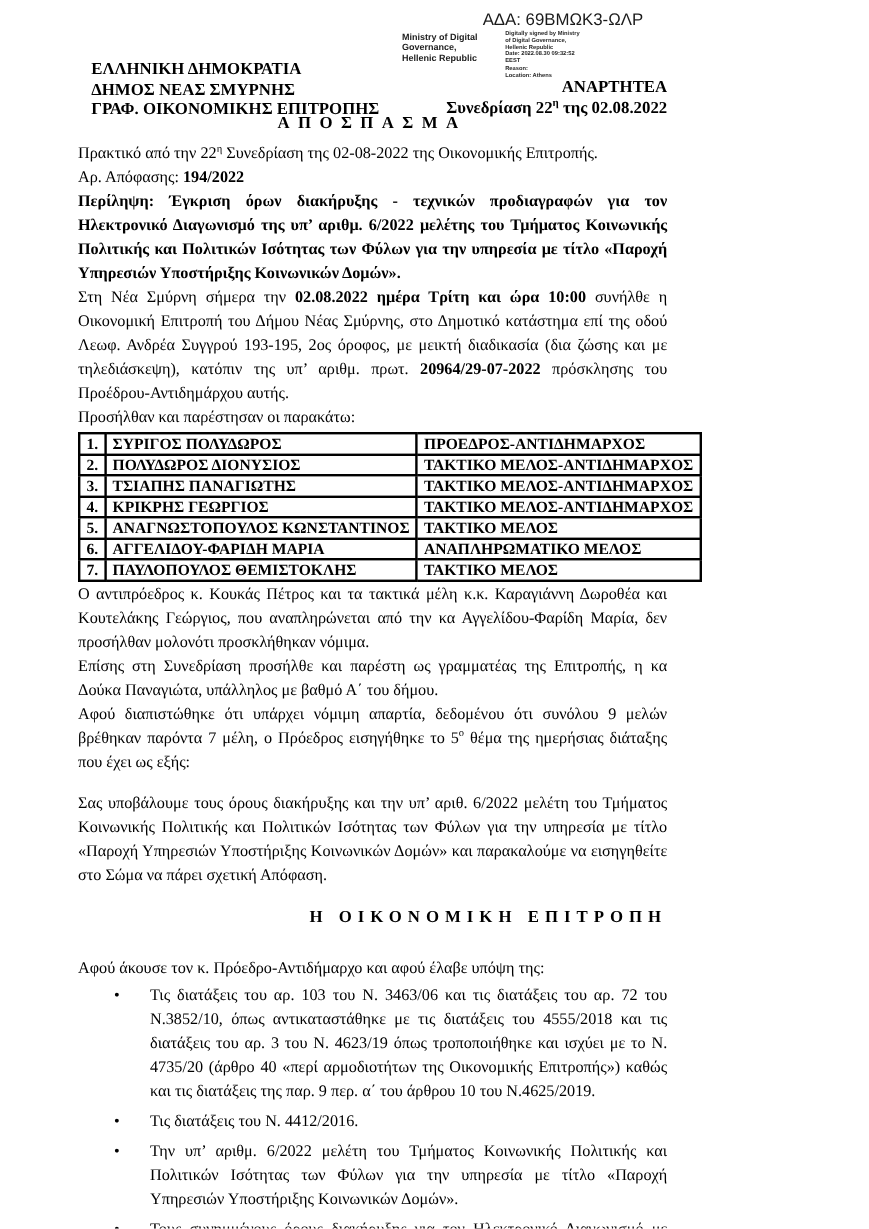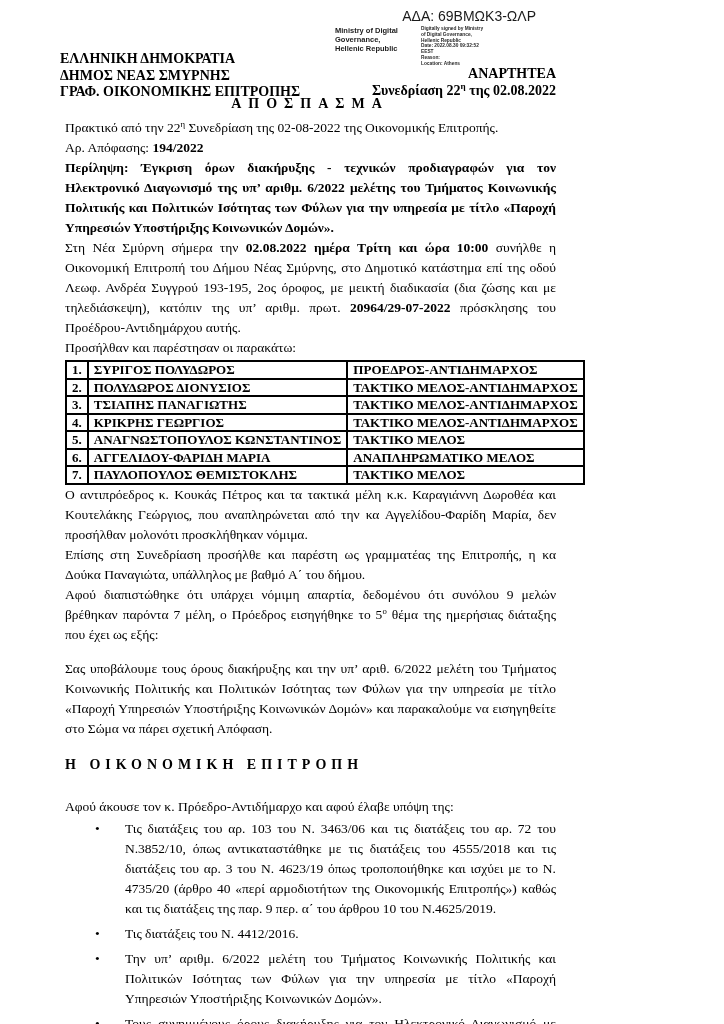--- a/index.html
+++ b/index.html
@@ -8,36 +8,36 @@
   .page { position:relative; width:620px; height:1024px; background:#fff;
           font-family:"Liberation Serif", serif; color:#000; overflow:hidden; }
   .hdr { position:relative; height:118px; }
   .ada { position:absolute; top:8px; right:84px;
          font-family:"Liberation Sans", sans-serif; font-size:14px; color:#1a1a1a; }
   .stamp { position:absolute; left:335px; top:26px; display:flex; gap:20px; }
   .stamp-org { font-family:"Liberation Sans", sans-serif; font-size:7.5px; line-height:9px;
                font-weight:bold; color:#1c1c1c; width:66px; }
   .stamp-sig { font-family:"Liberation Sans", sans-serif; font-size:4.8px; line-height:5.8px;
                font-weight:bold; color:#2a2a2a; width:82px; }
-  .letterhead { position:absolute; left:60px; top:51px; font-weight:bold;
+  .letterhead { position:absolute; left:76px; top:51px; font-weight:bold;
                 font-size:14px; line-height:16.5px; }
   .hdr-right { position:absolute; right:64px; top:66px; text-align:right;
                font-weight:bold; font-size:14px; line-height:16.5px; }
   .doc-title { position:absolute; top:96px; left:0; right:0; text-align:center;
                font-weight:bold; font-size:14px; letter-spacing:7px; }
   .content { padding:0 64px 0 65px; font-size:13.5px; line-height:20px; }
   .just { text-align:justify; }
   .bold { font-weight:bold; }
   sup { font-size:65%; vertical-align:super; line-height:0; }
   table.members { width:100%; border-collapse:collapse; margin:2px 0 0 0; }
   table.members td { border:2px solid #000; font-weight:bold; font-size:13px;
                      padding:0 5px; height:17.5px; line-height:15px; white-space:nowrap; }
   td.c-num { width:34px; }
   td.c-name { width:296px; }
-  .h2 { text-align:left; font-weight:bold; font-size:14px; letter-spacing:5px;
+  .h2 { text-align:right; font-weight:bold; font-size:14px; letter-spacing:5px;
         margin:16px 0 22px 0; }
   .gap { height:14px; }
   ul.bullets { list-style:none; margin-top:2px; }
   ul.bullets li { position:relative; padding-left:60px; text-align:justify; margin-bottom:5px; }
   ul.bullets .marker { position:absolute; left:30px; top:0; }
 </style>
 </head>
 <body>
 
 <div class="page">

